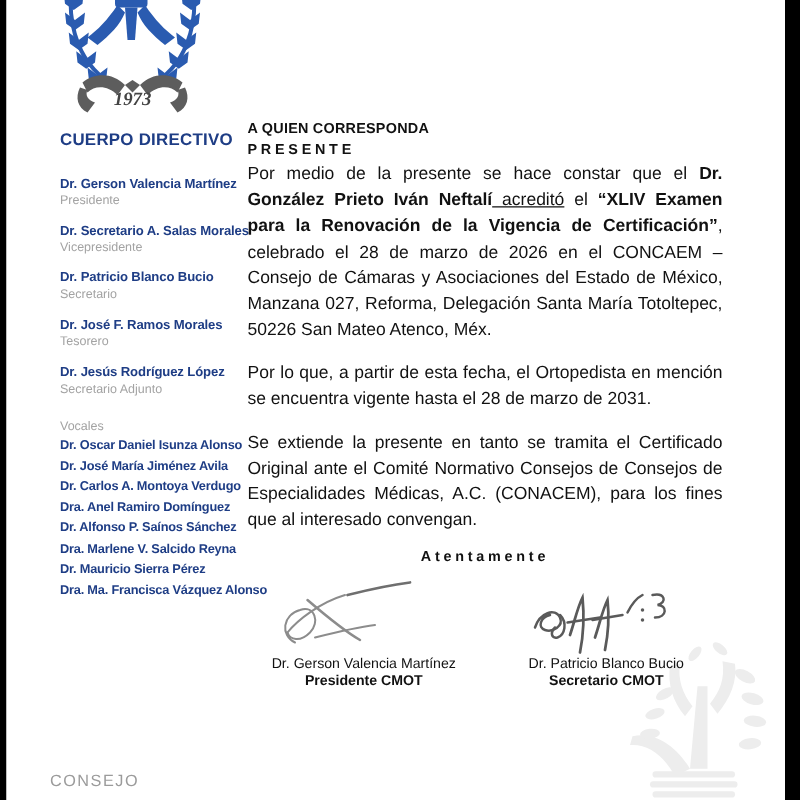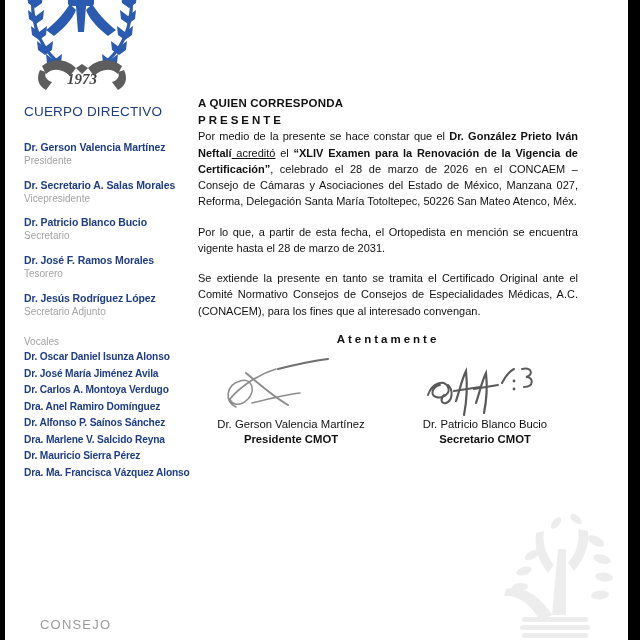--- a/index.html
+++ b/index.html
@@ -36,38 +36,38 @@
     width: 130px;
     height: 135px;
     opacity: 1;
     z-index: 1;
     pointer-events: none;
   }
 
   
   .sidebar {
     position: absolute;
-    left: 0;
+    left: 24px;
     top: 0;
     width: 186px;
     z-index: 5;
   }
   .logo-wrap {
     width: 140px;
     height: 92px;
     margin: 0 0 0 12px;
     position: relative;
     overflow: hidden;
   }
   .logo-wrap svg { display:block; margin-top:-26px; }
 
   .sidebar-heading {
     margin: 12px 0 0 24px;
     font-size: 13.5px;
-    font-weight: normal;
+    font-weight: bold;
     letter-spacing: 0.2px;
     color: #1e3d85;
   }
   .sidebar-subheading {
     margin: 1px 0 0 24px;
     font-size: 13px;
     color: #9a9a9a;
     letter-spacing: 0.2px;
   }
   .officers {
@@ -121,21 +121,21 @@
   }
   .addressee {
     font-size: 11.5px;
     font-weight: bold;
     line-height: 1.45;
     letter-spacing: 0.2px;
   }
   .addressee .spaced { letter-spacing: 3px; }
 
   p.para {
-    font-size: 11px;
+    font-size: 14px;
     line-height: 1.48;
     text-align: justify;
     margin: 0 0 14px 0;
   }
   .first-para { margin-top: 42px; }
   p.para b { font-weight: bold; }
   p.para .ul { text-decoration: underline; }
 
   .atentamente {
     text-align: center;

